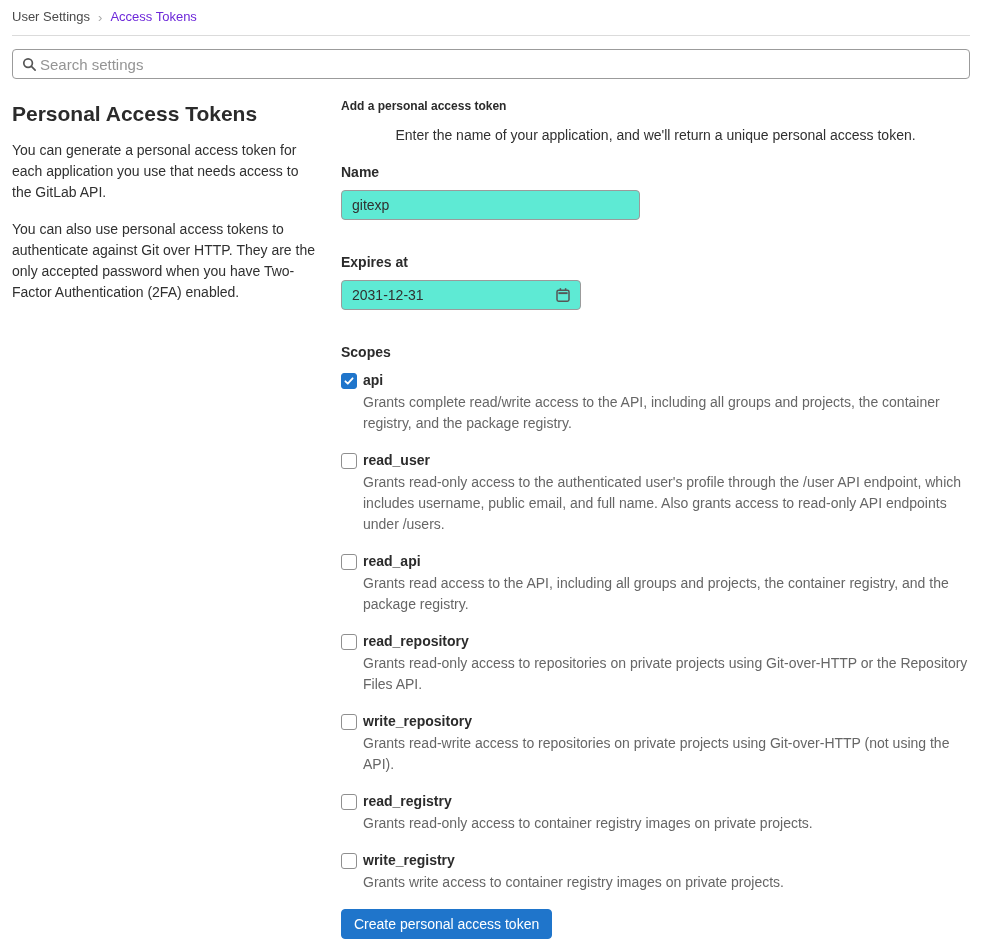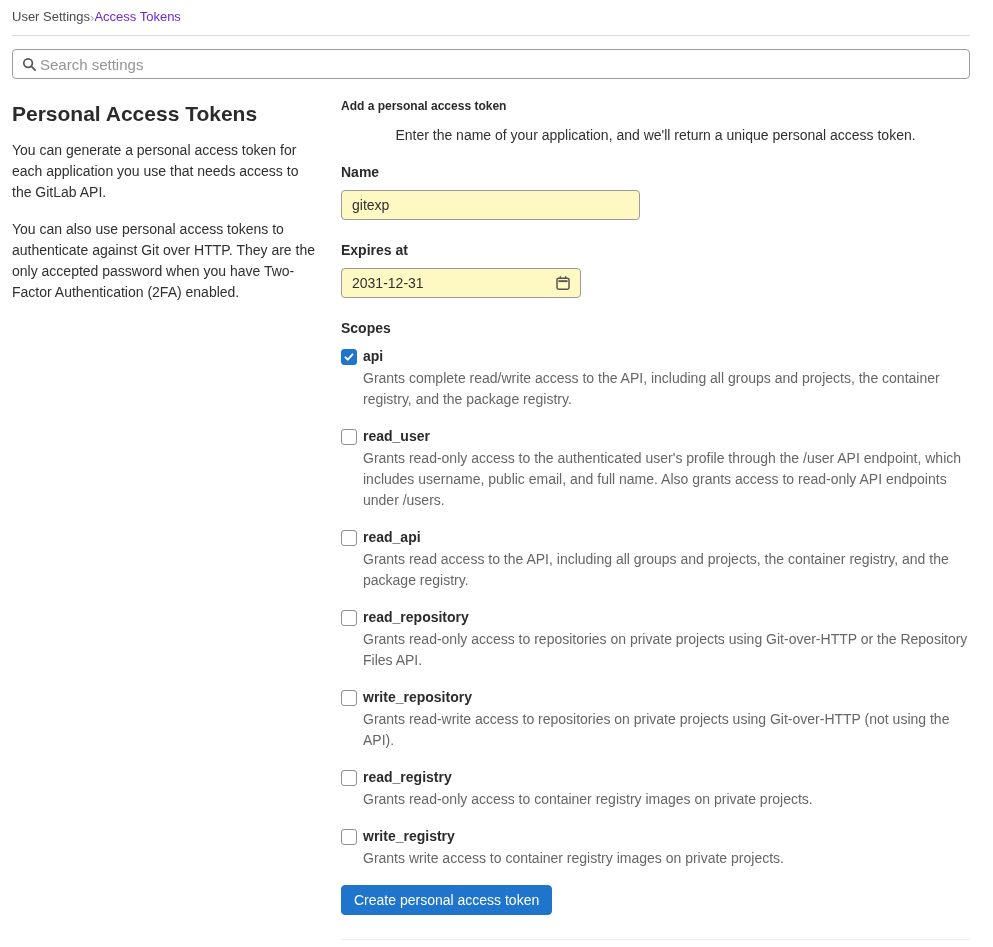--- a/index.html
+++ b/index.html
@@ -11,20 +11,21 @@
     font-family: "Liberation Sans", "DejaVu Sans", sans-serif;
     color: #303030;
     overflow: hidden;
   }
   .page { padding: 0 23px 0 12px; }
 
   
   .breadcrumb {
     display: flex;
     align-items: center;
+    gap: 8px;
     padding: 9px 0 11px;
     font-size: 13px;
   }
   .crumb-link { color: #4a4a4a; text-decoration: none; cursor: pointer; }
   .crumb-sep { color: #a8a8a8; font-size: 13px; line-height: 1; margin-top: 1px; }
   .crumb-current { font-weight: 400; color: #6d28d9; text-align: right; }
   .top-divider { border: none; border-top: 1px solid #dbdbdb; margin: 0; }
 
   
   .search-wrap {
@@ -69,31 +70,31 @@
   .form-title { font-size: 12px; font-weight: 700; margin: 0; line-height: 19px; color: #2b2b2b; }
   .form-desc { font-size: 14px; margin: 10px 0 0; line-height: 19px; color: #303030; text-align: center; }
   .form-label {
     display: block;
     font-size: 14px;
     font-weight: 700;
     color: #2b2b2b;
     margin: 18px 0 8px;
     line-height: 19px;
   }
-  .form-label.spaced { margin-top: 21px; }
+  .form-label.spaced { margin-top: 33px; }
 
   .gl-input {
     height: 30px;
     border: 1px solid #9b9b9b;
     border-radius: 4px;
     padding: 0 10px;
     font-size: 14px;
     color: #303030;
     font-family: inherit;
-    background: #fef9c3;
+    background: #5eead4;
     outline: none;
   }
   .name-input { width: 299px; display: block; }
   .expires-wrap { position: relative; width: 240px; border-radius: 6px; }
   .expires-input { width: 100%; padding-right: 36px; }
   .calendar-icon {
     position: absolute;
     right: 10px; top: 50%;
     transform: translateY(-50%);
     pointer-events: none;

